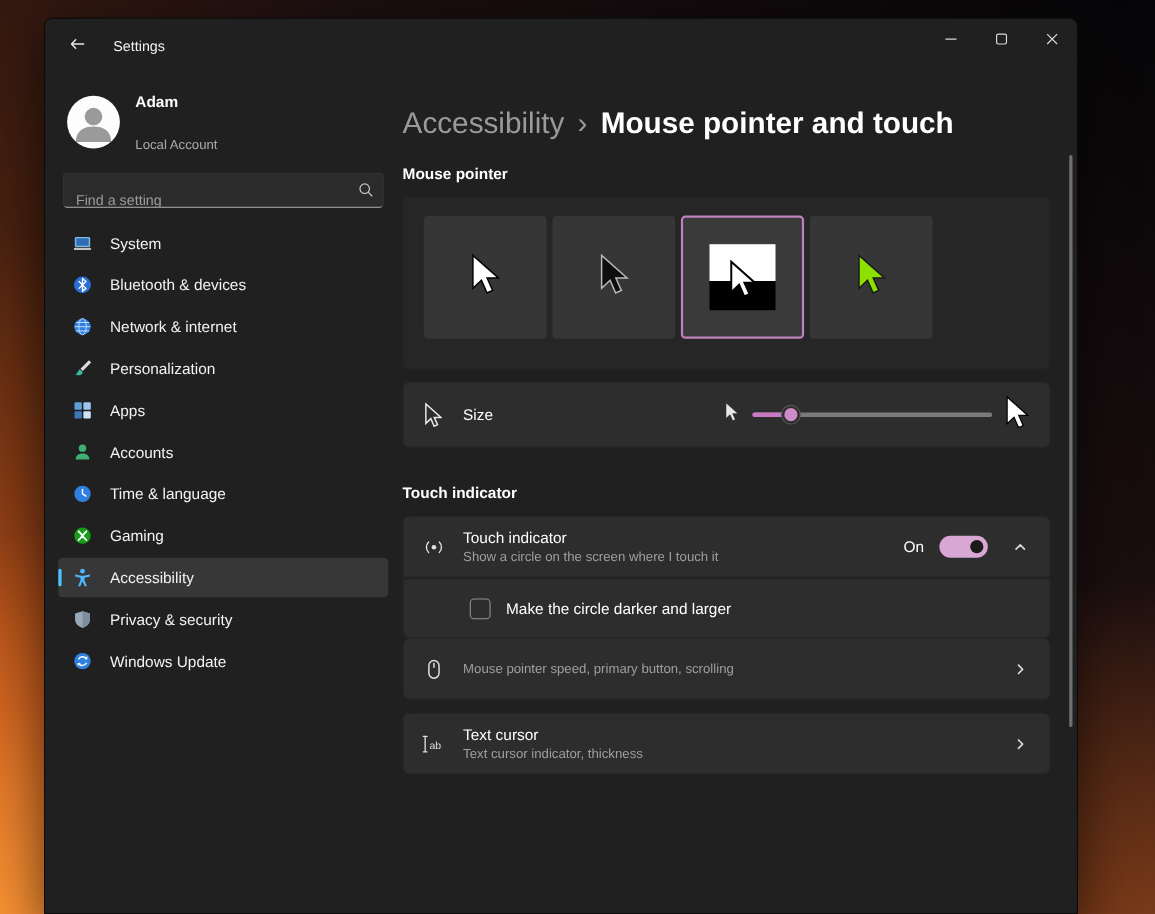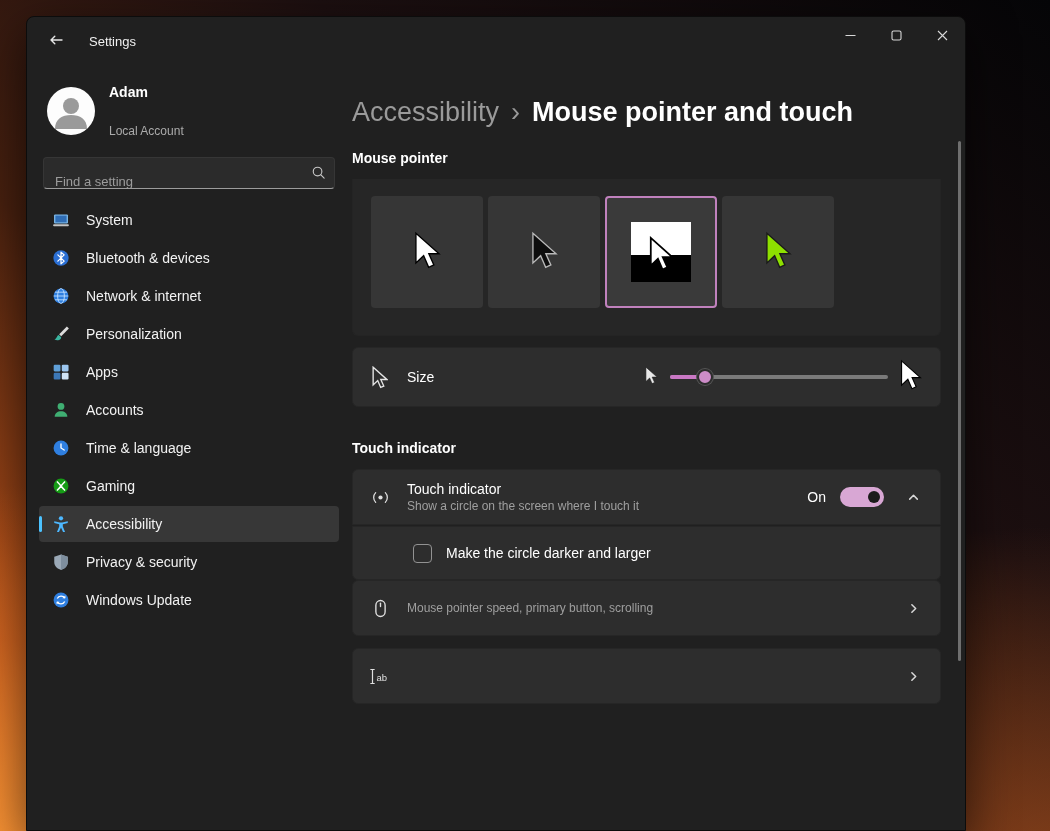--- a/index.html
+++ b/index.html
@@ -7,21 +7,21 @@
 
   .desktop {
     position:relative; width:1050px; height:831px;
     background:
       radial-gradient(620px 480px at 0% 100%, rgba(248,148,52,.85) 0%, rgba(222,106,32,.55) 40%, rgba(120,50,18,0) 72%),
       radial-gradient(700px 520px at 100% 104%, rgba(190,92,34,.55) 0%, rgba(120,50,18,0) 65%),
       linear-gradient(to bottom left, #050507 0%, #1c0f10 35%, #47200f 62%, #9a4416 82%, #ef8130 100%);
   }
 
   .window {
-    position:absolute; left:26px; top:16px; width:940px; height:815px;
+    position:absolute; left:40px; top:16px; width:940px; height:815px;
     background:#202020; color:#fff; border-radius:8px 8px 0 0;
     border:1px solid #0c0c0c; box-shadow:0 16px 48px rgba(0,0,0,.6);
     display:flex; flex-direction:column; overflow:hidden;
   }
 
   
   .titlebar { height:48px; flex:none; display:flex; align-items:center; padding-left:12px; }
   .back-btn { width:34px; height:30px; border:none; background:transparent; border-radius:4px;
     display:flex; align-items:center; justify-content:center; cursor:pointer; }
   .win-title { margin-left:16px; font-size:13px; color:#f0f0f0; }
@@ -406,20 +406,24 @@
           </span>
         </div>
 
         <div class="card nav-card">
           <span class="card-ico">
             <svg width="23" height="21" viewBox="0 0 22 20">
                 <path d="M3.5 3 V17 M1.8 3 H5.2 M1.8 17 H5.2" stroke="#e0e0e0" stroke-width="1.2" stroke-linecap="round"></path>
                 <text x="7.5" y="14" font-size="9.5" fill="#e0e0e0" font-family="Liberation Sans, sans-serif">ab</text>
               </svg>
           </span>
+          <div>
+            <div class="card-title">Text cursor</div>
+            <div class="card-desc">Text cursor indicator, thickness</div>
+          </div>
           <span class="grow"></span>
           <span class="chev">
             <svg width="13" height="13" viewBox="0 0 12 12">
                 <path d="M4.5 2.5 L8 6 L4.5 9.5" stroke="#d8d8d8" stroke-width="1.4" fill="none" stroke-linecap="round" stroke-linejoin="round"></path>
               </svg>
           </span>
         </div>
 
       </main>
 

